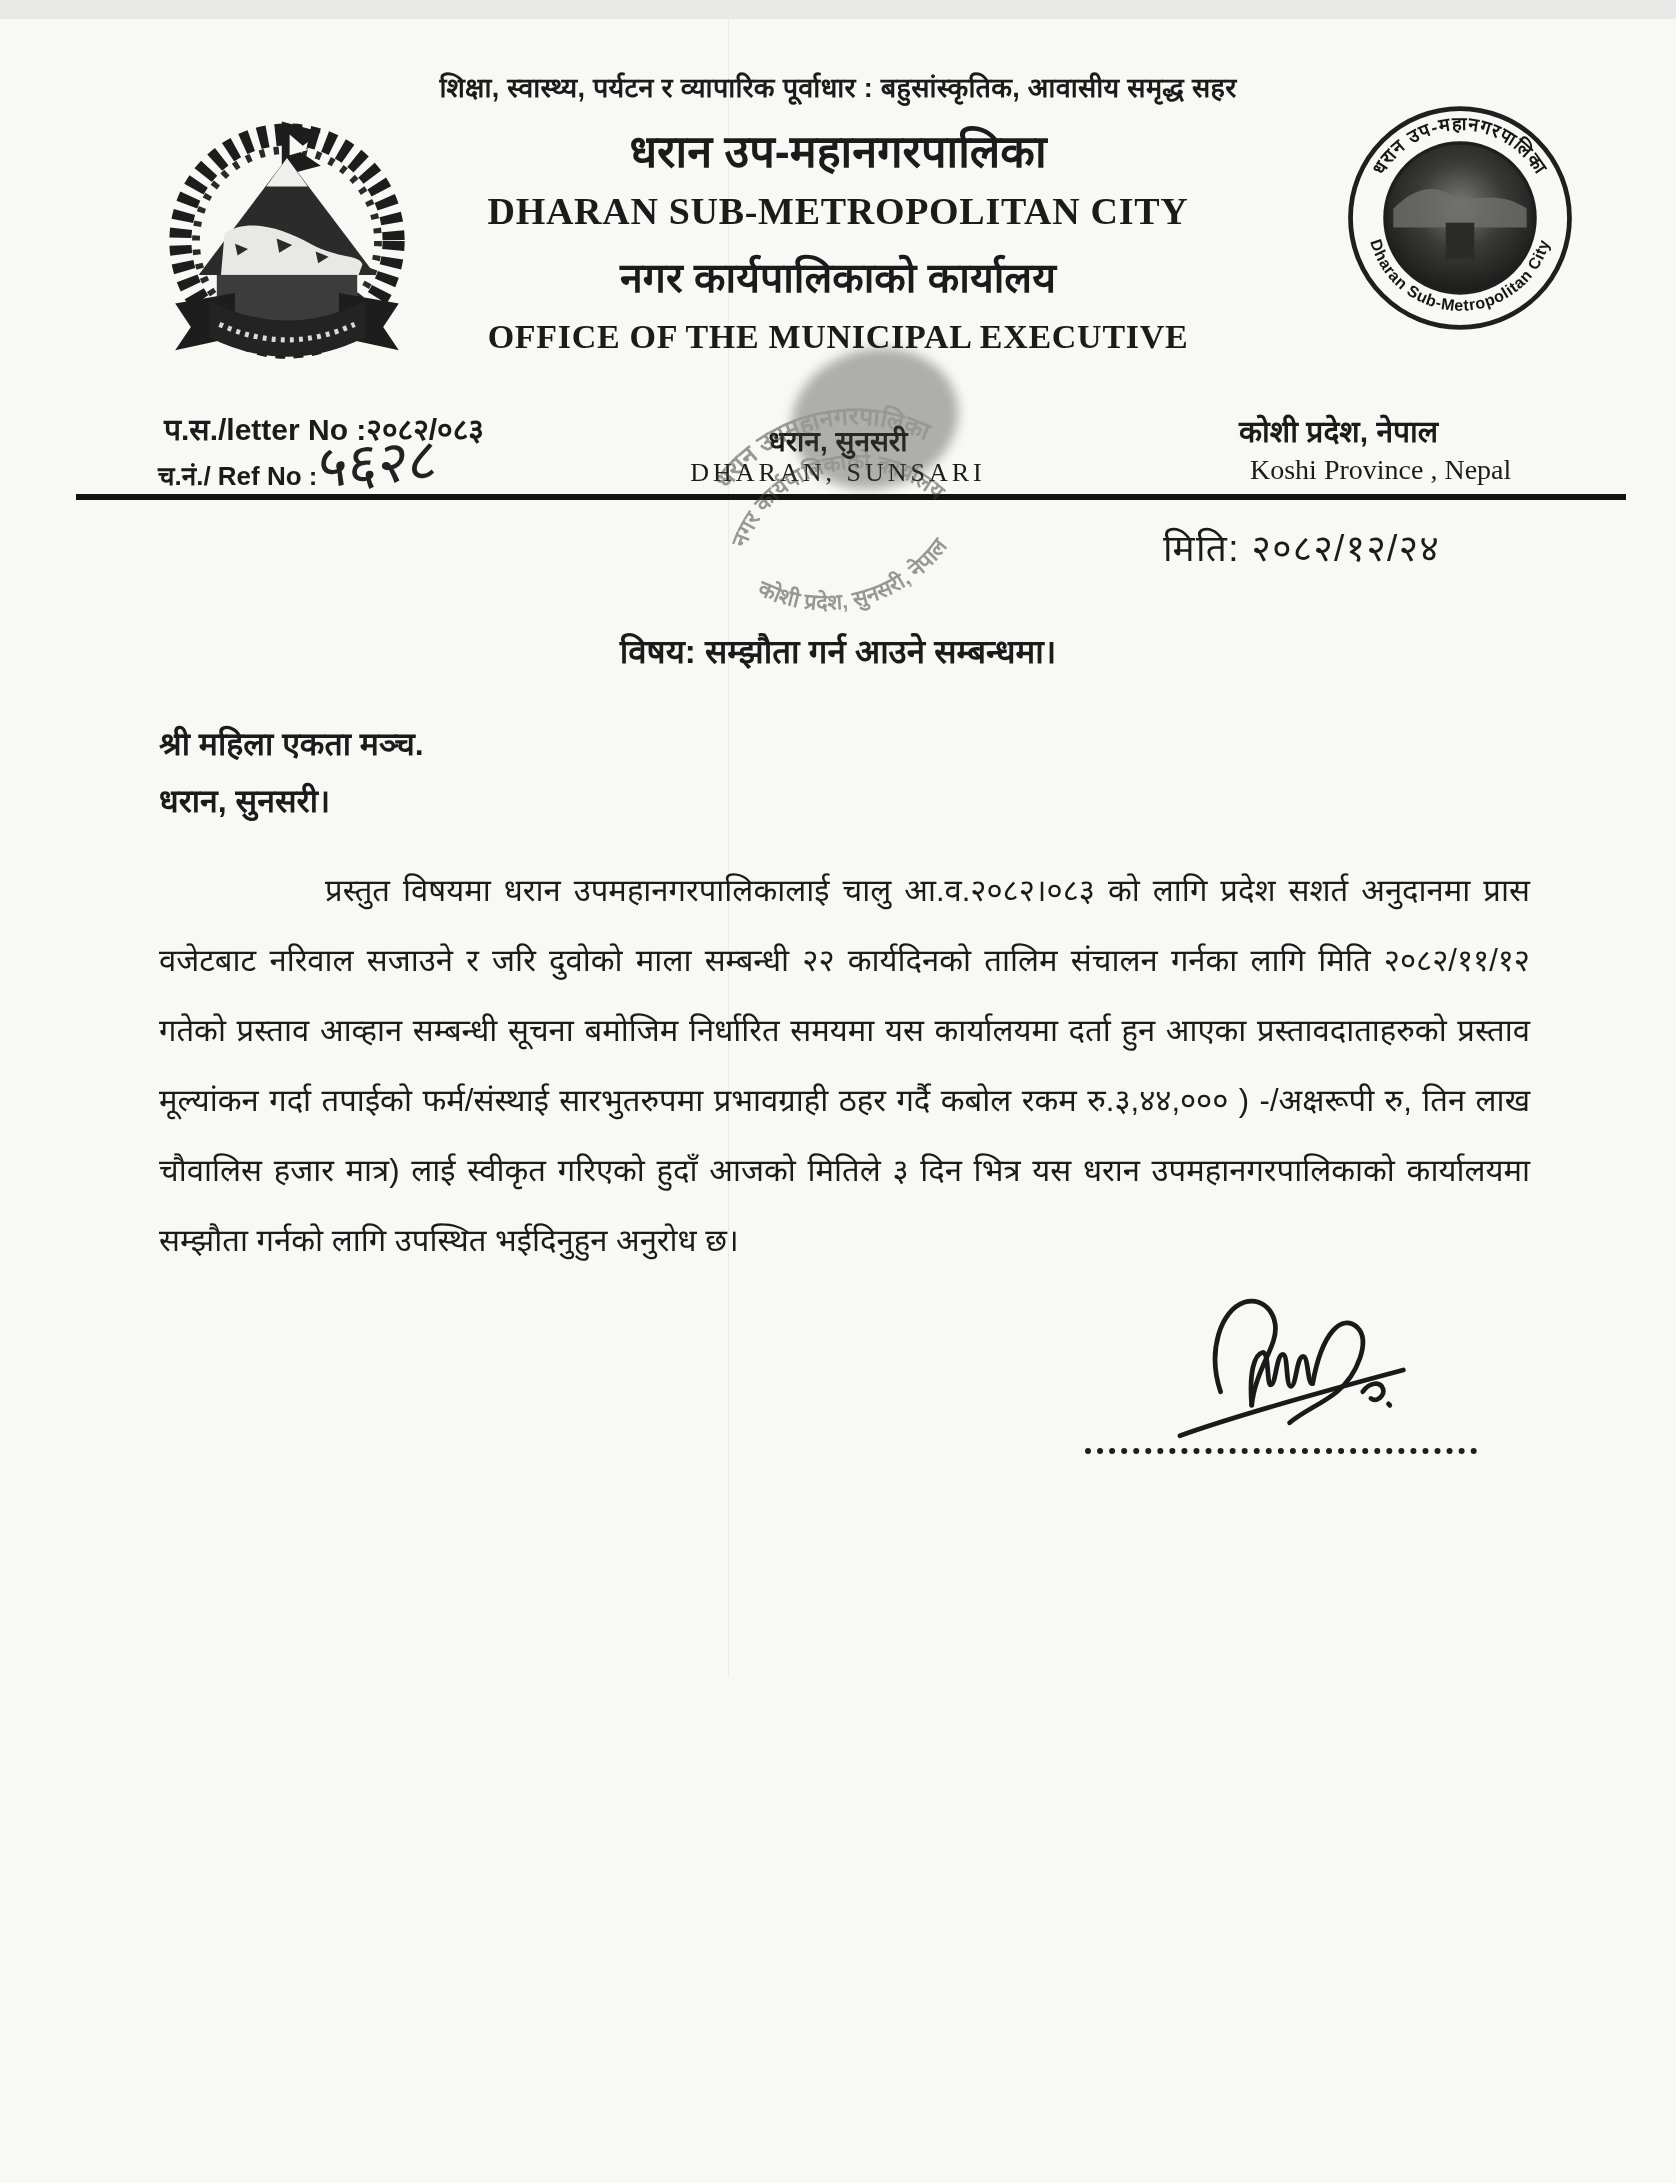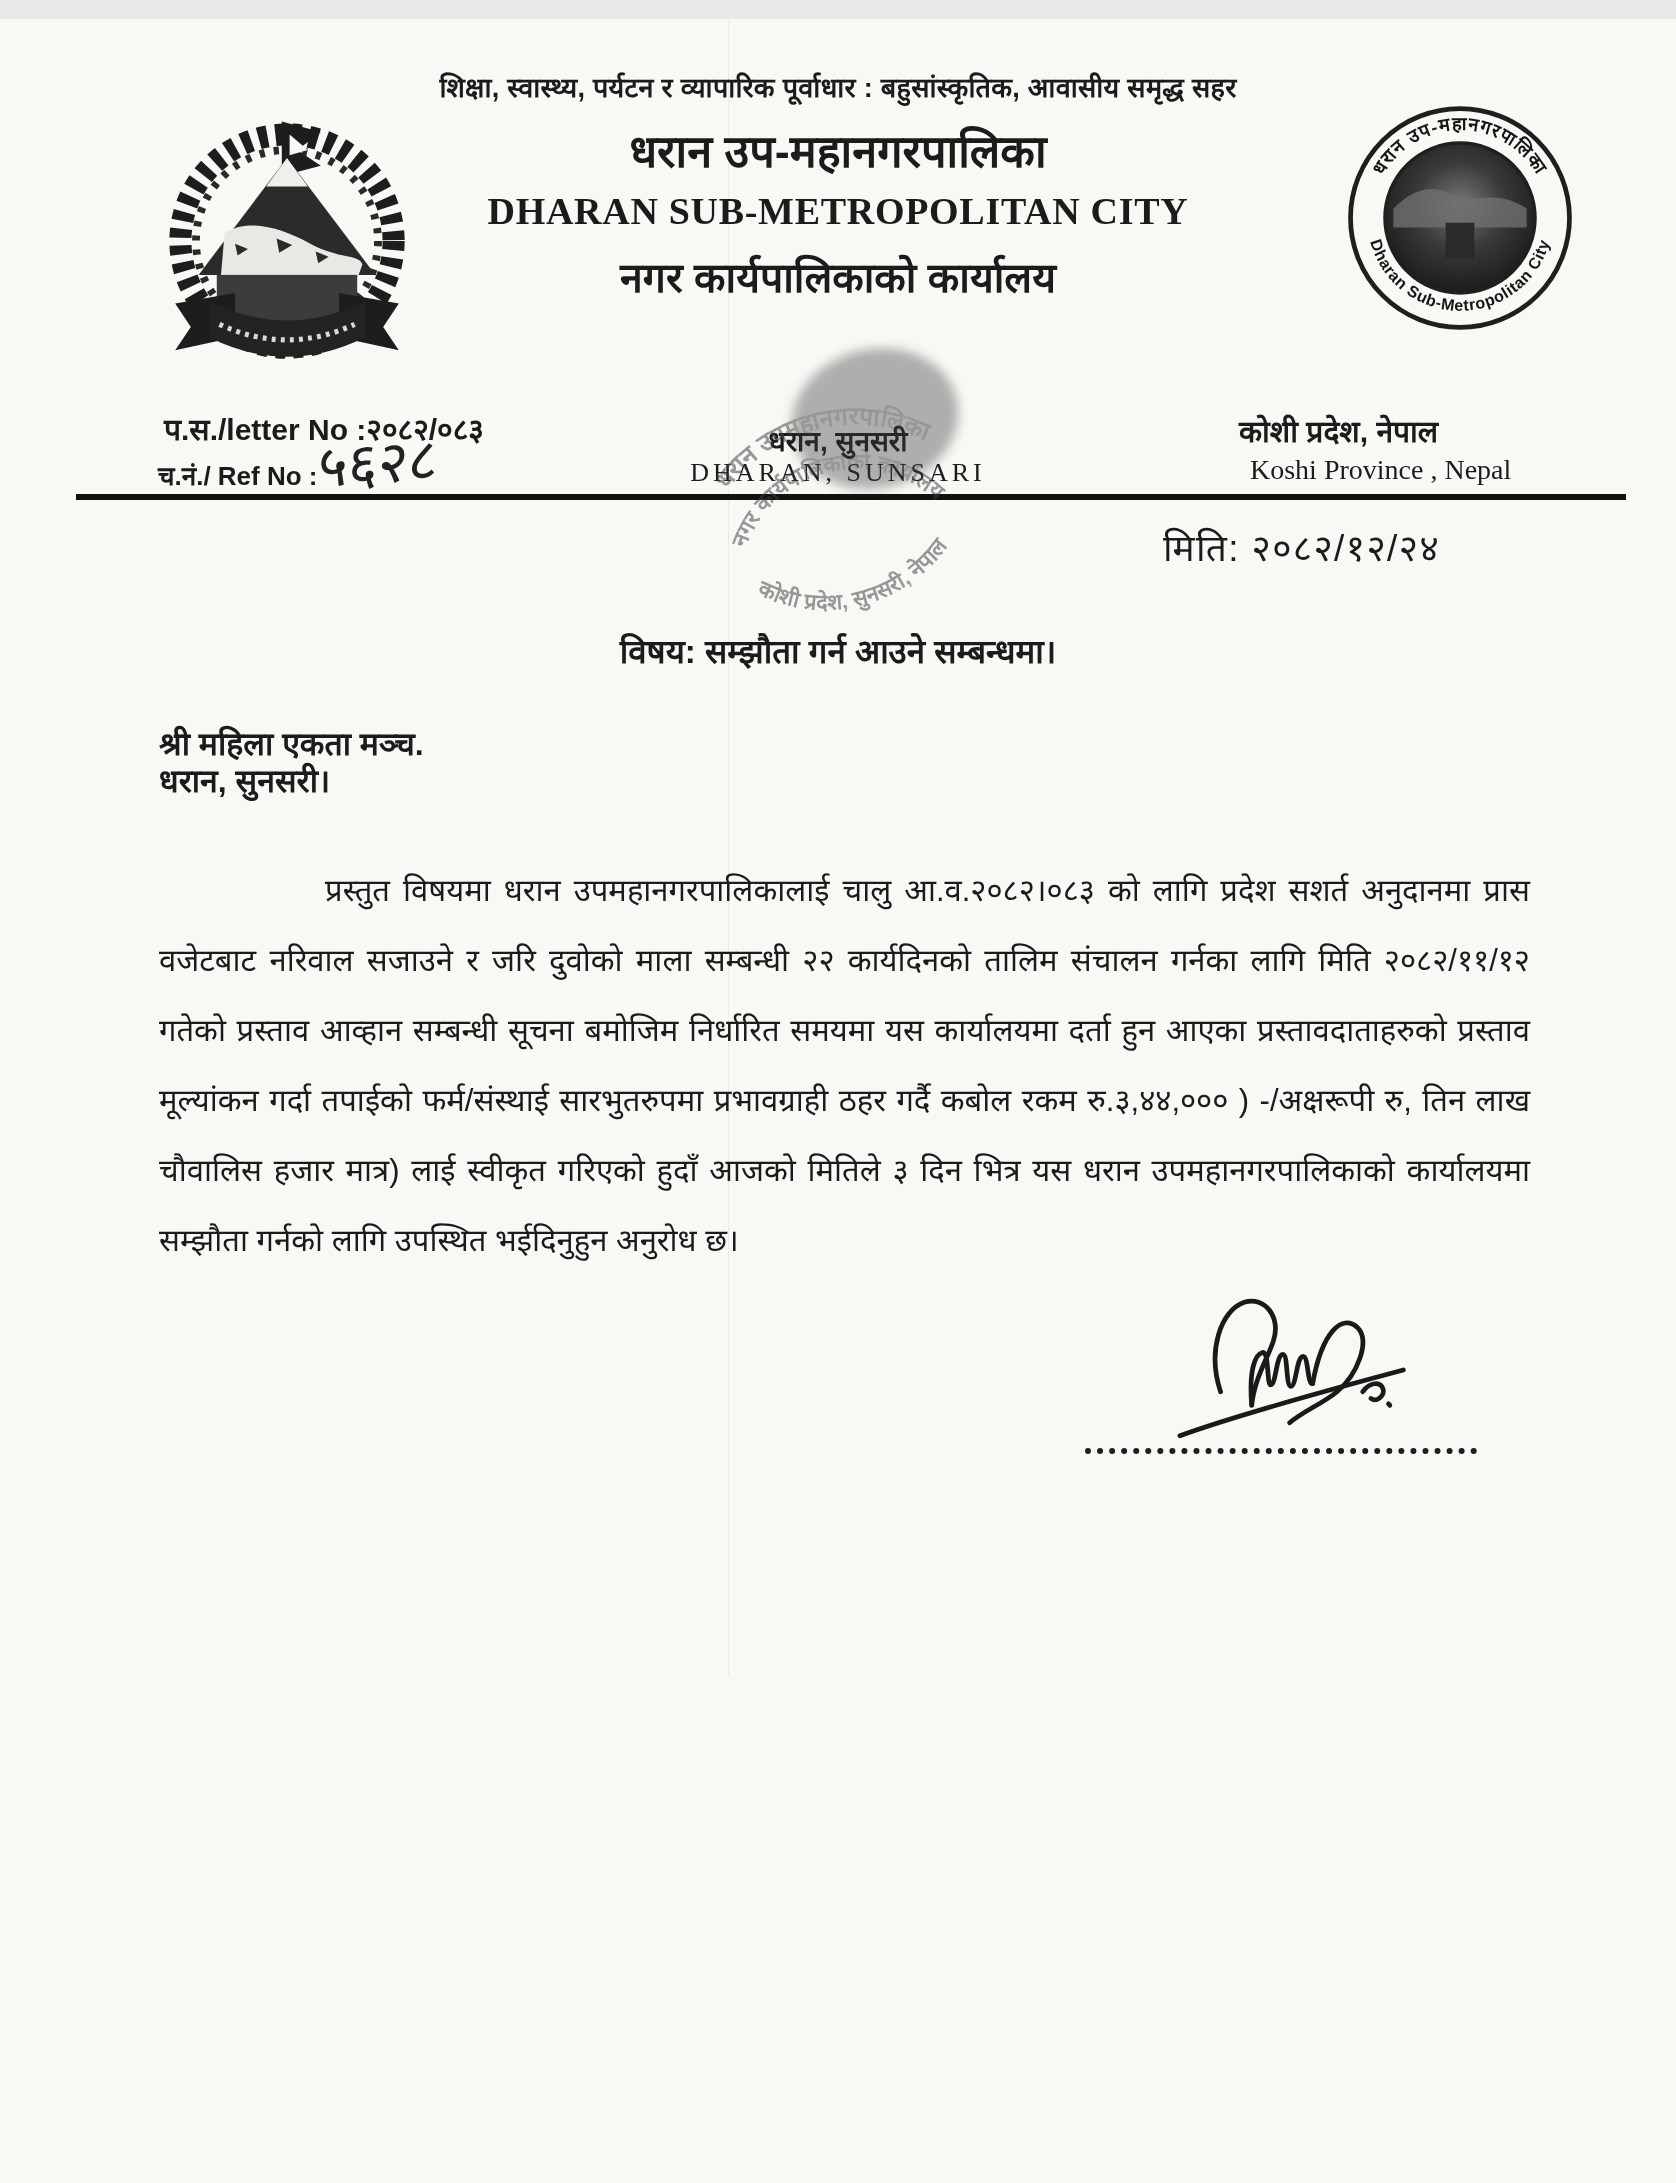--- a/index.html
+++ b/index.html
@@ -27,21 +27,21 @@
   .ref-hand{
     position:absolute;left:318px;top:402px;font-size:58px;font-weight:400;
     transform:rotate(-4deg) skewX(-8deg);color:#222;
   }
   .province-np{position:absolute;left:1239px;top:391px;font-size:30px;font-weight:700;}
   .province-en{position:absolute;left:1250px;top:435px;font-size:28px;font-family:"Liberation Serif",serif;}
   .rule{position:absolute;left:76px;top:475px;width:1550px;height:6px;background:#121212;}
   .date-line{position:absolute;left:1163px;top:502px;font-size:37px;letter-spacing:1.4px;}
   .subject{top:609px;font-size:33px;font-weight:600;}
   .addr1{position:absolute;left:159px;top:702px;font-size:32px;font-weight:600;}
-  .addr2{position:absolute;left:159px;top:739px;font-size:32px;font-weight:600;}
+  .addr2{position:absolute;left:159px;top:759px;font-size:32px;font-weight:600;}
   .body-par{
     position:absolute;left:159px;top:837px;width:1371px;
     font-size:31px;line-height:70px;text-align:justify;text-indent:166px;
     font-weight:500;
   }
   .emblem{position:absolute;left:157px;top:89px;width:260px;height:274px;}
   .badge{position:absolute;left:1341px;top:80px;width:238px;height:238px;}
   .stamp{position:absolute;left:619px;top:276px;width:439px;height:439px;opacity:0.52;transform:rotate(-14deg);z-index:5;}
   .sig-wrap{position:absolute;left:1078px;top:1271px;width:406px;text-align:center;}
   .sig-svg{position:relative;width:325px;height:156px;margin:0 auto;}
@@ -53,20 +53,21 @@
 <body>
 
 <div class="page">
 
   <div class="scan-line"></div>
 
   <div class="center tagline">शिक्षा, स्वास्थ्य, पर्यटन र व्यापारिक पूर्वाधार : बहुसांस्कृतिक, आवासीय समृद्ध सहर</div>
   <div class="center org-np">धरान उप-महानगरपालिका</div>
   <div class="center org-en">DHARAN SUB-METROPOLITAN CITY</div>
   <div class="center office-np">नगर कार्यपालिकाको कार्यालय</div>
+  <div class="center office-en">OFFICE OF THE MUNICIPAL EXECUTIVE</div>
   <div class="center place-en">DHARAN, SUNSARI</div>
   <div class="center place-np">धरान, सुनसरी</div>
 
   <svg class="emblem" viewBox="0 0 200 210">
     <g>
       <circle cx="100" cy="102" r="82" fill="none" stroke="#1d1d1d" stroke-width="17" stroke-dasharray="7 6"></circle>
       <circle cx="100" cy="102" r="70" fill="none" stroke="#2a2a2a" stroke-width="6" stroke-dasharray="4 7"></circle>
     </g>
     <g>
       <polygon points="96,10 96,52 126,44 108,32 126,18" fill="#1d1d1d"></polygon>

